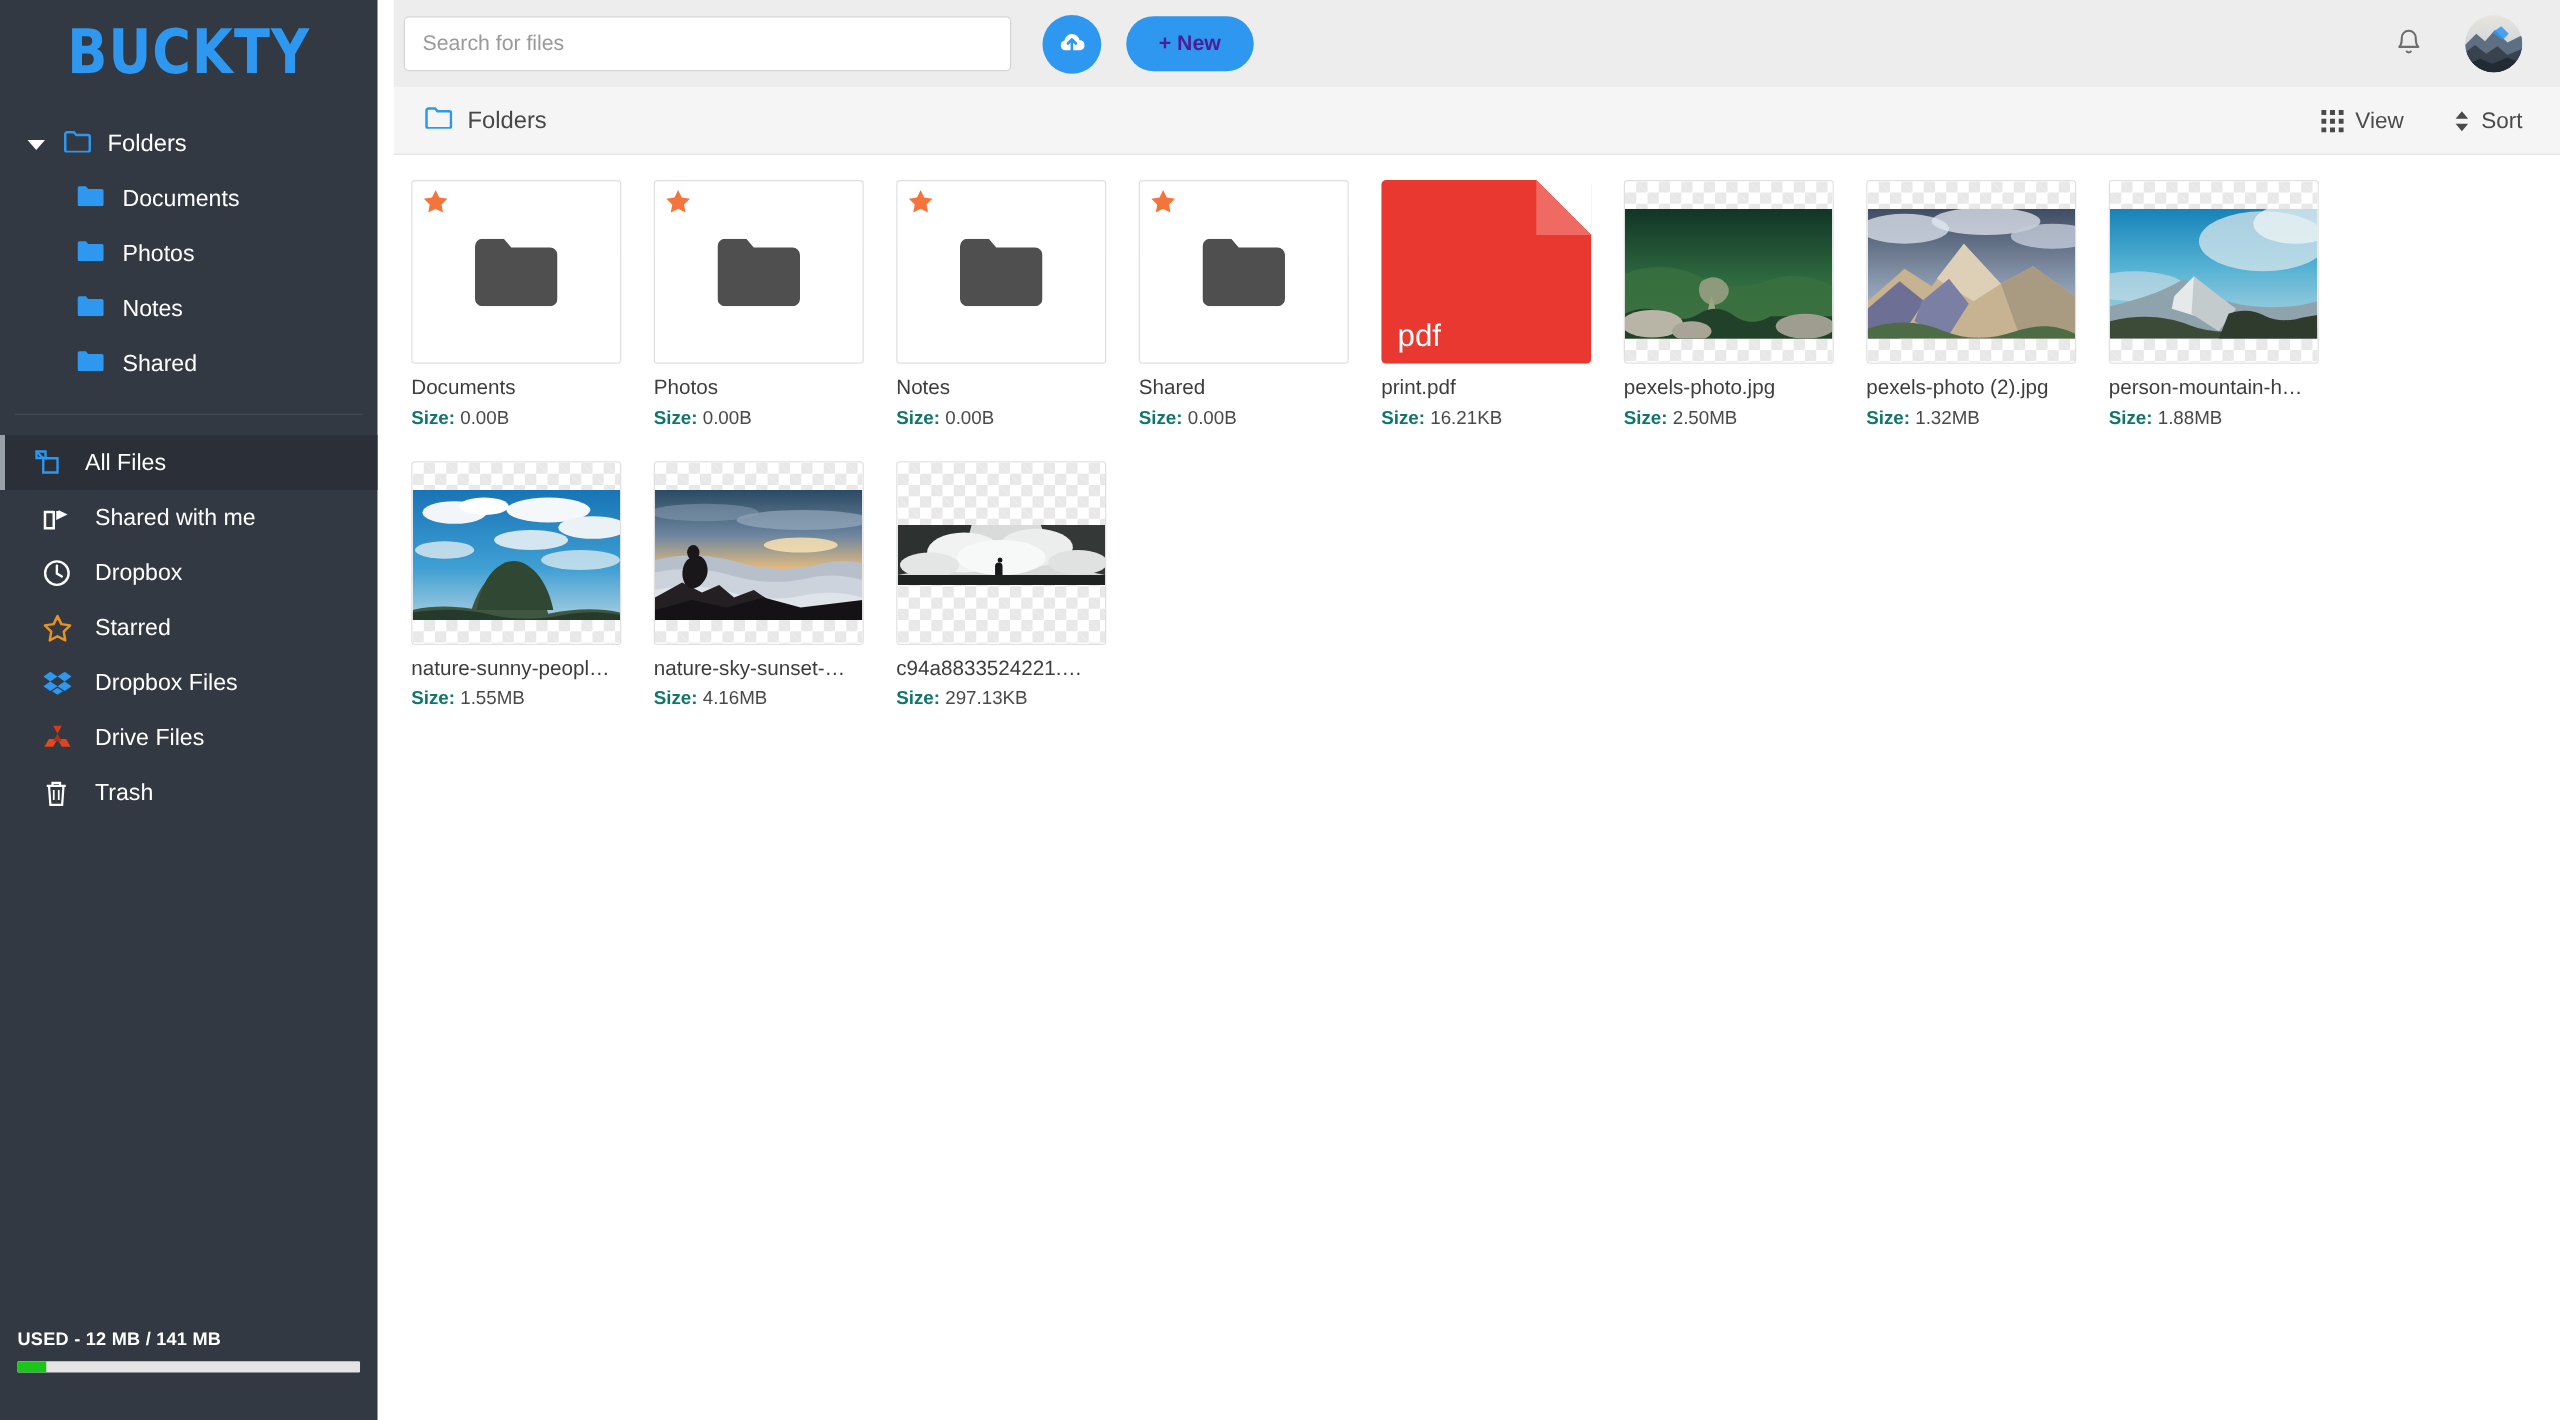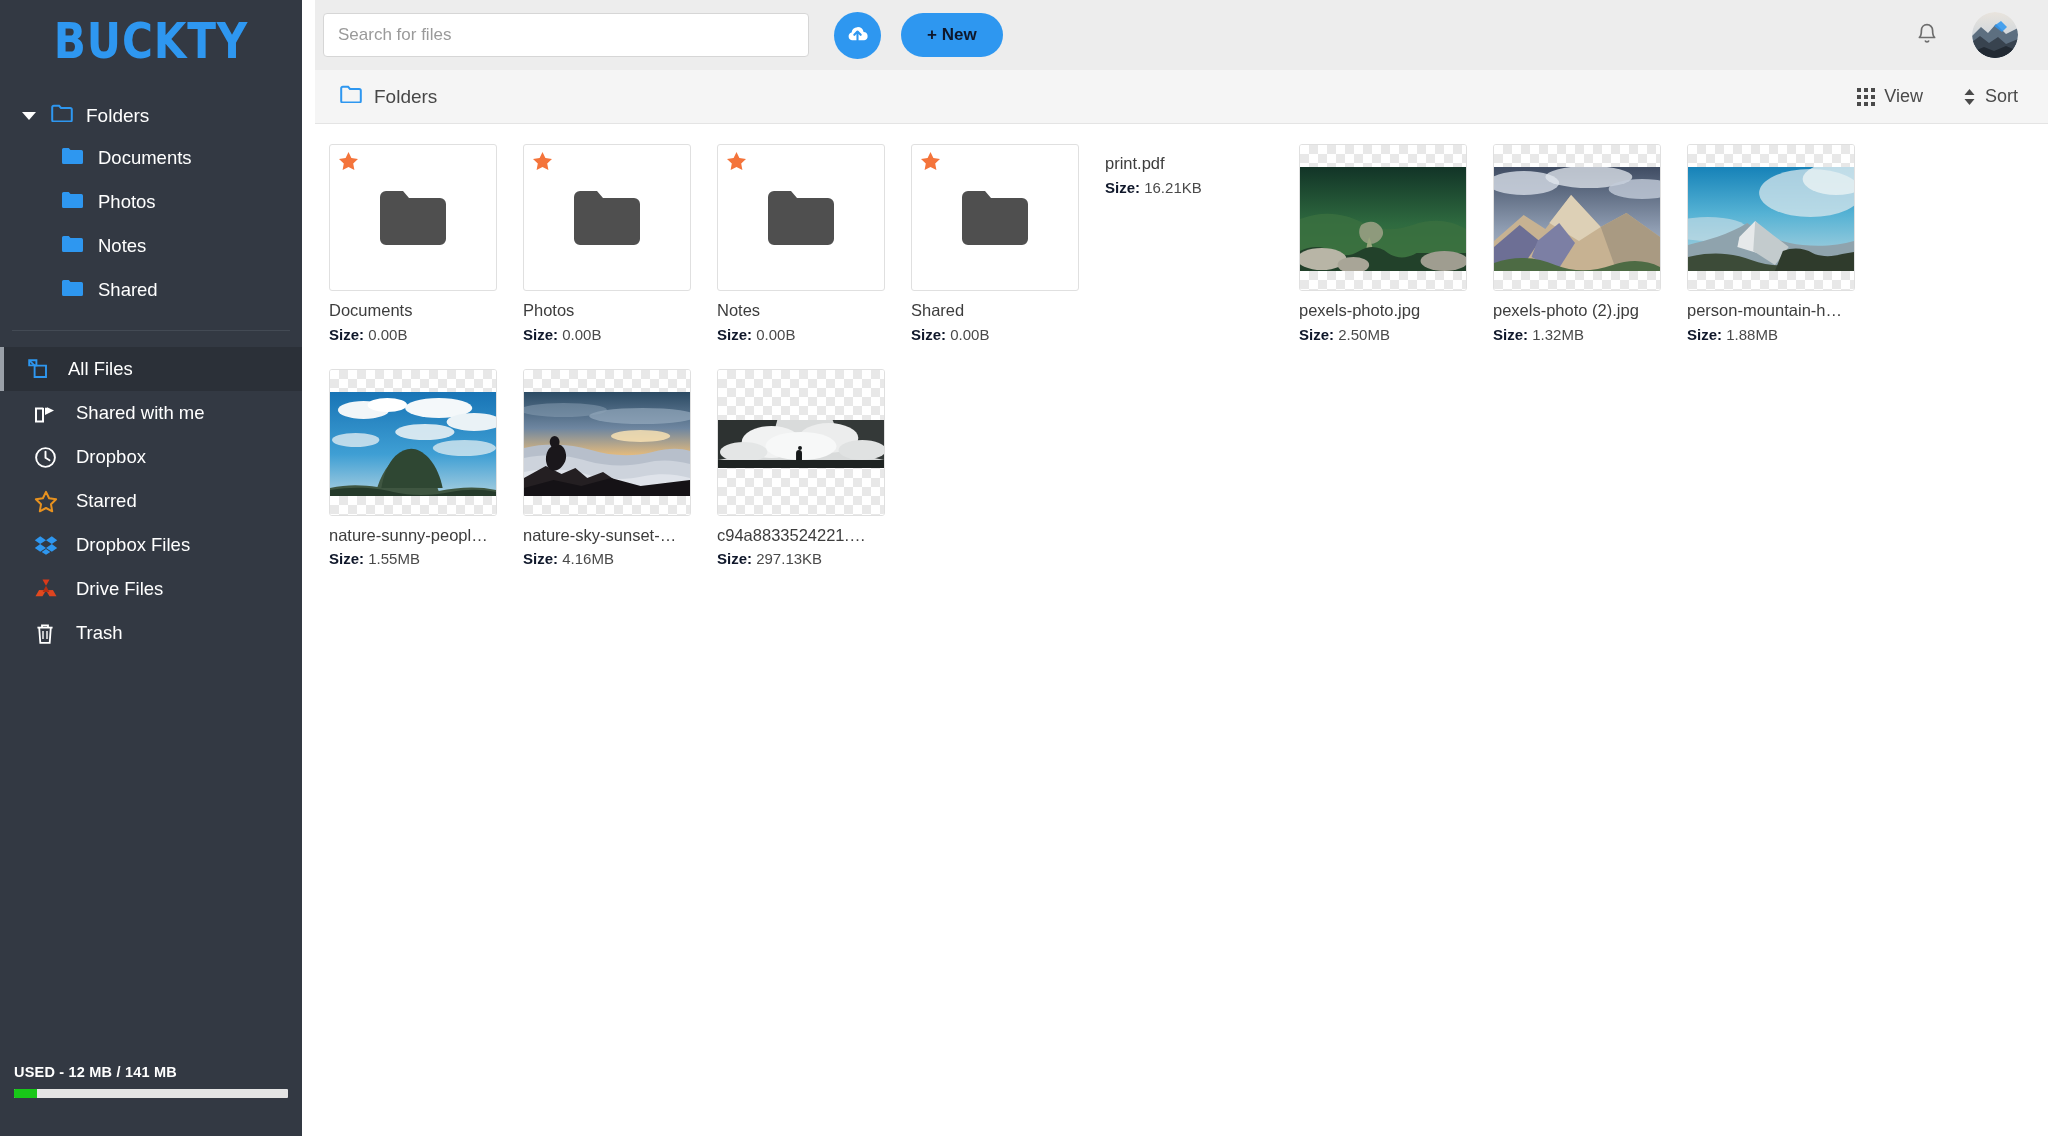--- a/index.html
+++ b/index.html
@@ -173,21 +173,21 @@
     margin-left: 25px;
     display: flex;
     align-items: center;
     justify-content: center;
     cursor: pointer;
   }
 
   .new-btn {
     height: 44px;
     background: #2e97f0;
-    color: #0f172a;
+    color: #4c1d95;
     border: none;
     border-radius: 22px;
     padding: 0 26px;
     font-size: 17px;
     font-weight: bold;
     font-family: "Liberation Sans", sans-serif;
     margin-left: 20px;
     cursor: pointer;
     white-space: nowrap;
   }
@@ -302,21 +302,21 @@
     overflow: hidden;
     text-overflow: ellipsis;
     line-height: 1.25;
   }
   .card-size {
     margin-top: 5px;
     font-size: 15px;
     color: #4a4a4a;
     white-space: nowrap;
   }
-  .card-size b { font-weight: bold; color: #0f172a; }
+  .card-size b { font-weight: bold; color: #0f766e; }
 
   
   .pdf-tile {
     position: absolute;
     inset: 0;
     background: #e8382f;
     border-radius: 4px;
   }
   .pdf-fold {
     position: absolute;
@@ -640,20 +640,26 @@
   <path d="M0 6a6 6 0 0 1 6-6h17l6 7h31a6 6 0 0 1 6 6v35a6 6 0 0 1-6 6H6a6 6 0 0 1-6-6z" fill="#4f4f4f"></path>
             </svg>
           </div>
     <div class="card-name">Shared</div>
     <div class="card-size">
       <b>Size:</b> <span>0.00B</span>
     </div>
   </div>
 
   <div class="card">
+    <div class="thumb noborder">
+            <div class="pdf-tile"></div>
+            <div class="pdf-fold"></div>
+            <div class="pdf-fold2"></div>
+            <div class="pdf-label">pdf</div>
+          </div>
     <div class="card-name">print.pdf</div>
     <div class="card-size">
       <b>Size:</b> <span>16.21KB</span>
     </div>
   </div>
 
   <div class="card">
     <div class="thumb">
             <div class="checker"></div>
             <div class="photo" style="top:22px;height:104px;"><svg viewBox="0 0 168 104" preserveAspectRatio="none" width="100%" height="100%">

